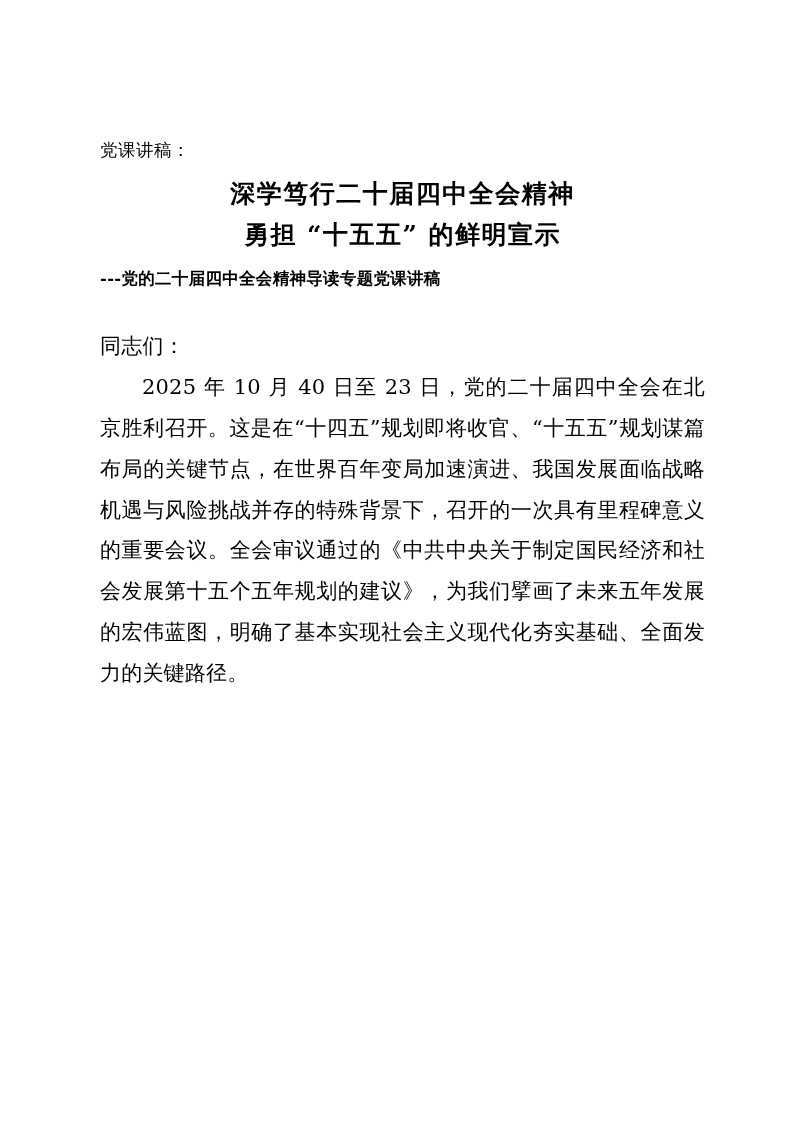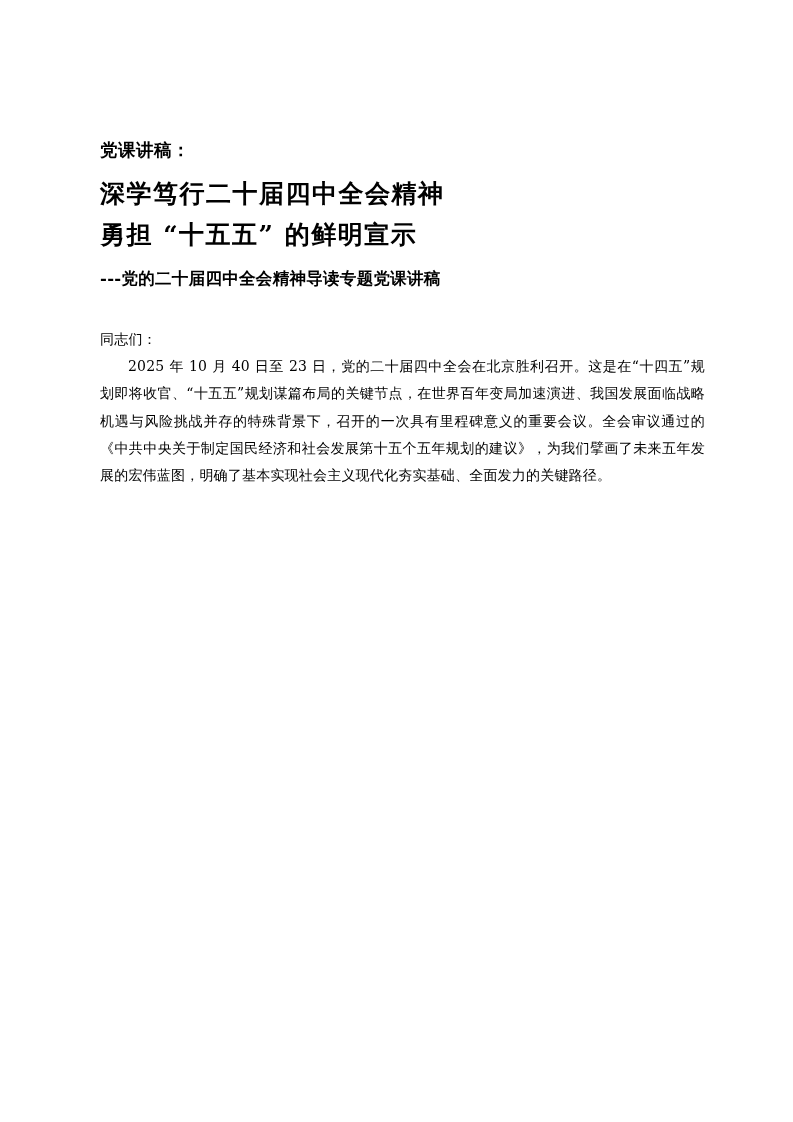--- a/index.html
+++ b/index.html
@@ -16,26 +16,27 @@
     overflow: hidden;
   }
   .page {
     box-sizing: border-box;
     width: 793px;
     height: 1122px;
     padding: 138px 88px 60px 100px;
   }
   .doc-label {
     font-size: 17.5px;
-    font-weight: bold;
+    font-weight: normal;
     letter-spacing: 0.5px;
     line-height: 1.4;
     margin: 0 0 10px 0;
   }
   .title-block {
+    text-align: center;
     margin: 8px 0 0 0;
   }
   .title-line {
     font-size: 25px;
     font-weight: bold;
     letter-spacing: 1.5px;
     line-height: 1.65;
     white-space: pre;
   }
   .subtitle {
@@ -43,21 +44,21 @@
     font-size: 16.5px;
     font-weight: bold;
     letter-spacing: 0.3px;
     margin-top: 12px;
     line-height: 1.5;
   }
   .body-block {
     margin-top: 34px;
   }
   p.para {
-    font-size: 14px;
+    font-size: 21px;
     line-height: 1.95;
     margin: 0;
     text-align: justify;
     text-justify: inter-ideograph;
     letter-spacing: 0.2px;
   }
   p.indent {
     text-indent: 2em;
   }
   p.salutation {

